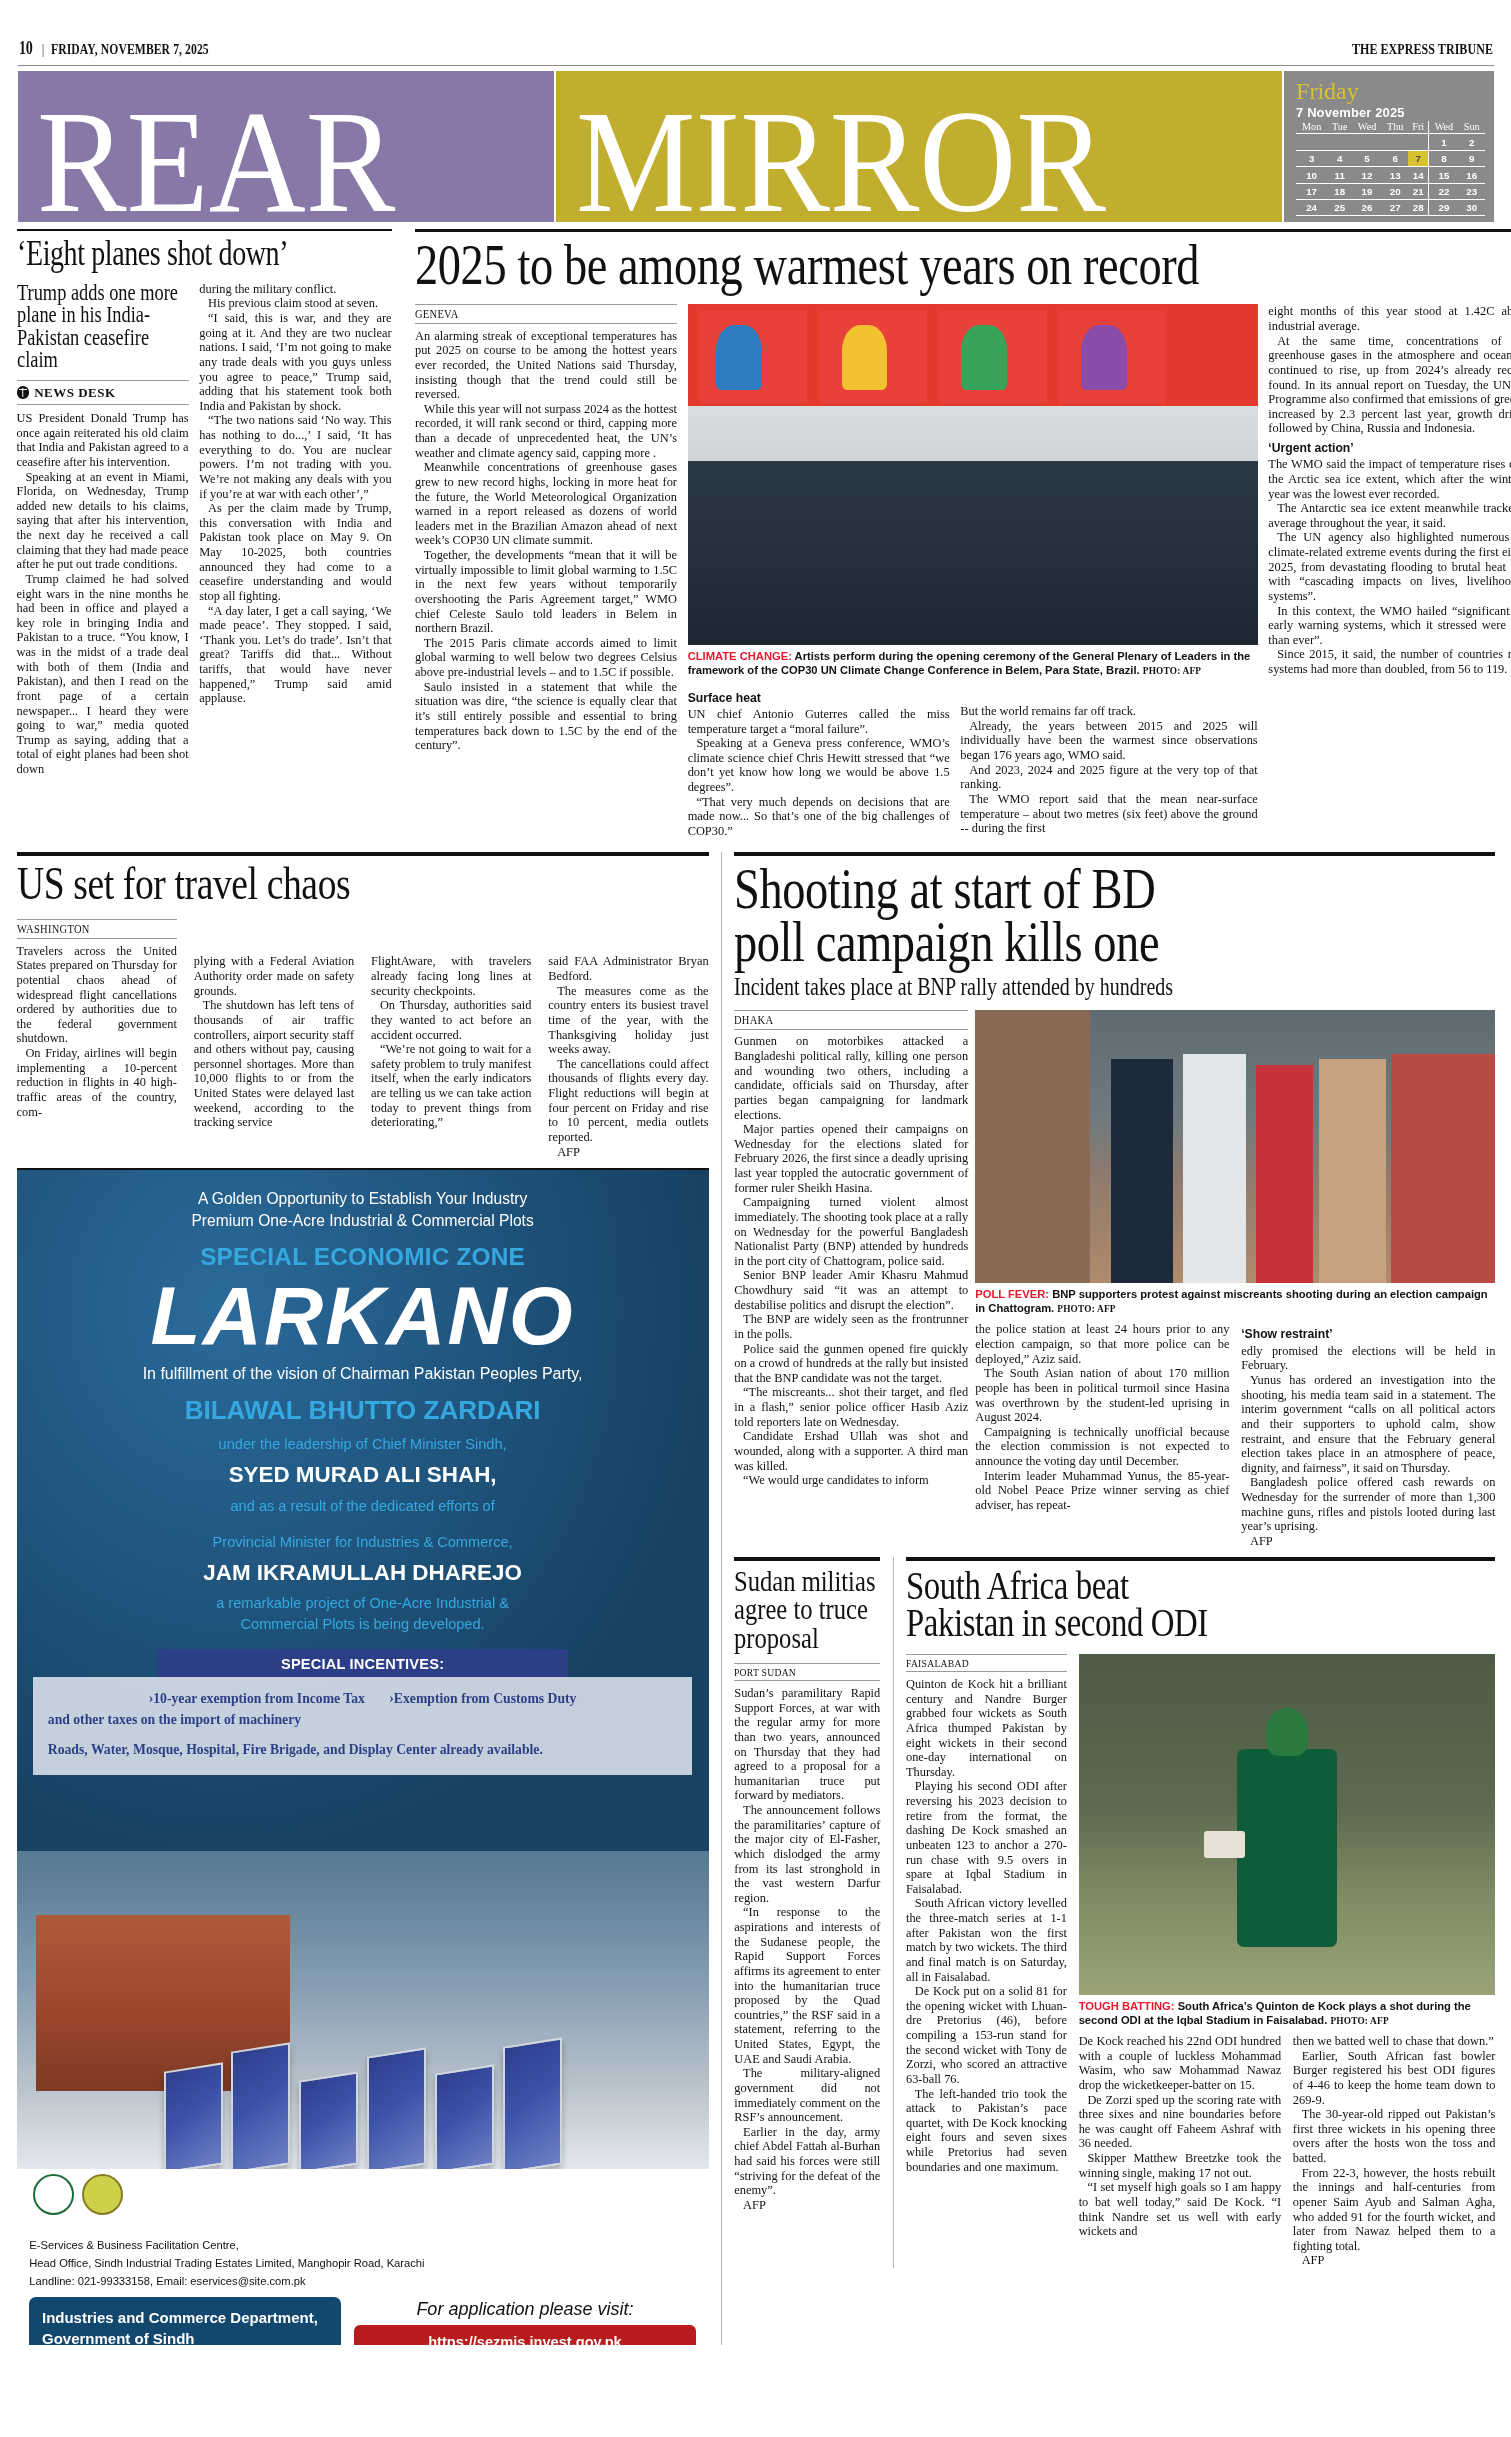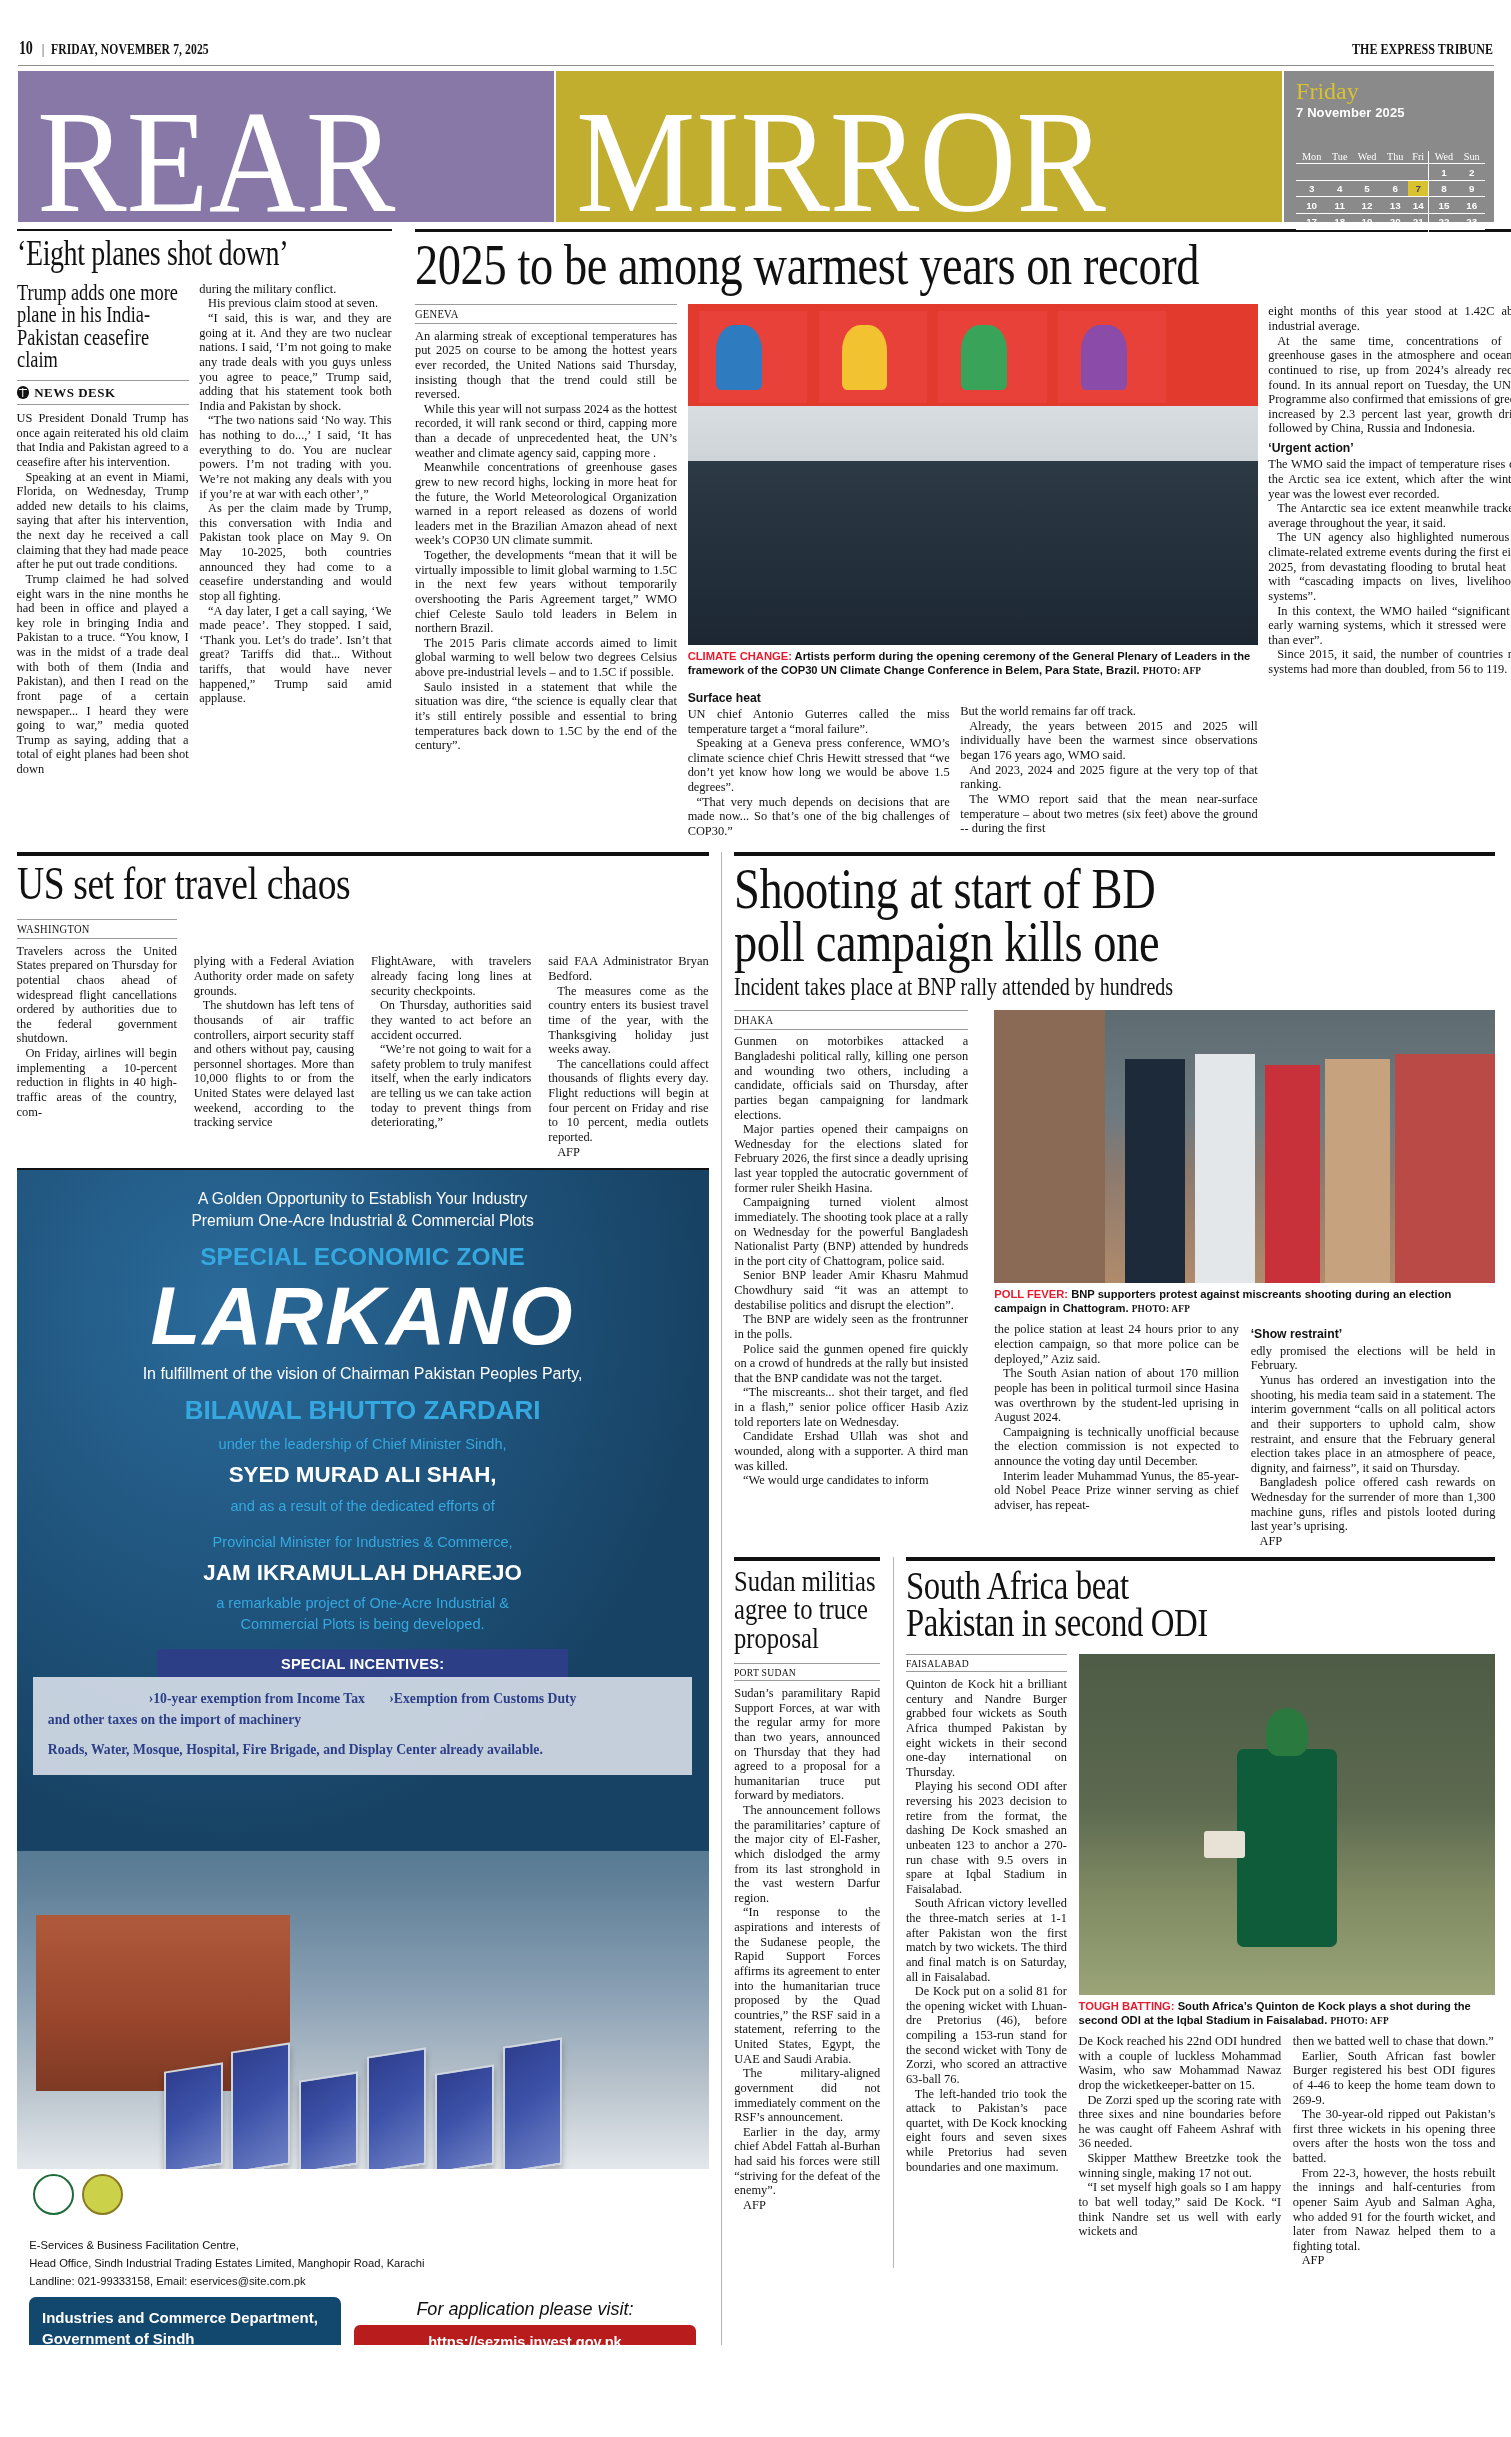--- a/index.html
+++ b/index.html
@@ -33,21 +33,21 @@
     position:absolute; color:#fff;
     font-family:"Liberation Serif", serif;
     font-size:146px; line-height:1; font-weight:400;
     transform:scaleX(.92);
   }
   .mh-purple .mh-word { left:19.5px; top:17.6px; transform-origin:left top; }
   .mh-gold   .mh-word { left:19.5px; top:17.6px; transform-origin:left top; }
 
   .cal-day { color:#d8c22f; font-size:24px; line-height:.95; font-family:"Liberation Serif", serif; }
   .cal-date { color:#fff; font-size:13px; font-weight:700; font-family:"Liberation Sans", sans-serif; margin-top:2px; letter-spacing:0.1px;}
-  .cal-grid { margin-top:31px; width:100%; border-collapse:collapse; color:#fff;
+  .cal-grid { margin-top:1px; width:100%; border-collapse:collapse; color:#fff;
               font-family:"Liberation Sans", sans-serif; font-size:9.8px; font-weight:700; text-align:center; }
   .cal-grid th { font-family:"Liberation Serif", serif; font-weight:400; font-size:10.2px; padding-bottom:1.5px; border-bottom:1px solid #fff;}
   .cal-grid td { padding:2.4px 0 2px; border-bottom:1px solid #fff; }
   .cal-grid .wk-sep { border-left:1px solid #fff; }
   .cal-today { background:#d8c22f; color:#4a4a4a; }
 
   
   .hrule-black { height:3.4px; background:#111; }
   .hrule-black-thin { height:2px; background:#111; }
   .hrule-grey { height:1px; background:#9b9b9b; }
@@ -455,21 +455,21 @@
     </div>
 
     <div class="divider-v"></div>
 
     <div class="s2-right">
       <div class="hrule-black"></div>
       <h1 class="head" style="font-size:58px; margin-top:5.9px; width:125%;">Shooting at start of BD</h1>
       <h1 class="head" style="font-size:58px; width:125%;">poll campaign kills one</h1>
       <div class="deck" style="font-size:24.4px; margin-top:6.8px; width:122%;">Incident takes place at BNP rally attended by hundreds</div>
 
-      <div style="display:flex; gap:26px; margin-top:10.7px;">
+      <div style="display:flex; gap:7px; margin-top:10.7px;">
         <div style="flex:0 0 234px;">
           <div class="hrule-grey"></div>
           <div class="kicker">DHAKA</div>
           <div class="hrule-grey" style="margin-bottom:4.9px;"></div>
           <div class="body-col" id="bd-col1">
               <p class="first">Gunmen on motorbikes attacked a Bangladeshi political rally, killing one person and wounding two others, including a candidate, officials said on Thursday, after parties began campaigning for landmark elections.</p>
               <p>Major parties opened their campaigns on Wednesday for the elections slated for February 2026, the first since a deadly uprising last year toppled the autocratic government of former ruler Sheikh Hasina.</p>
               <p>Campaigning turned violent almost immediately. The shooting took place at a rally on Wednesday for the powerful Bangladesh Nationalist Party (BNP) attended by hundreds in the port city of Chattogram, police said.</p>
               <p>Senior BNP leader Amir Khasru Mahmud Chowdhury said “it was an attempt to destabilise politics and disrupt the election”.</p>
               <p>The BNP are widely seen as the frontrunner in the polls.</p>

